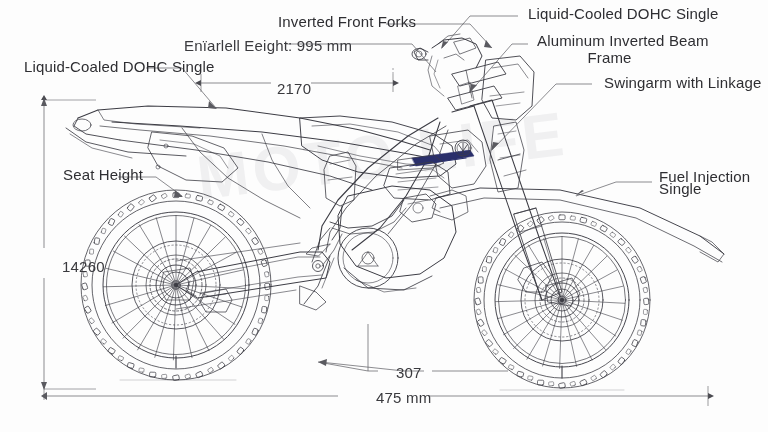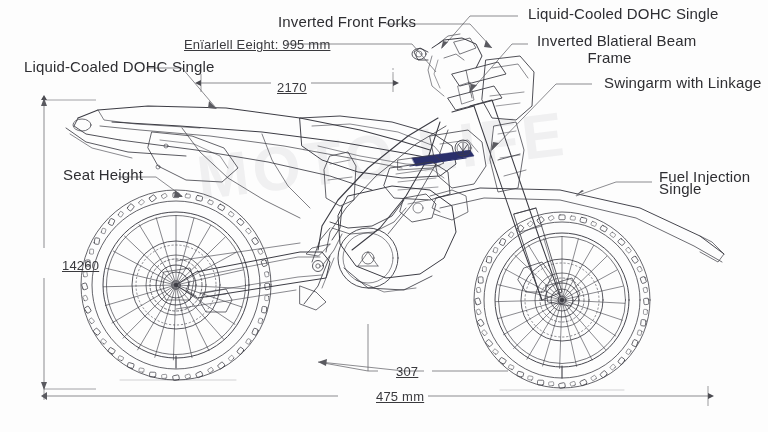--- a/index.html
+++ b/index.html
@@ -20,25 +20,24 @@
   .lbl{
     position:absolute;
     font-size:15px;
     color:#2e2e32;
     letter-spacing:.15px;
     white-space:pre;
     line-height:11.5px;
   }
   .dim{
     position:absolute;
-    font-size:13px;
+    font-size:15px;
     color:#3a3a3e;
     letter-spacing:.2px;
     white-space:pre;
-    text-decoration:underline;
   }
   .wm{
     position:absolute;
     font-size:62px;
     font-weight:bold;
     color:rgba(140,140,150,.11);
     letter-spacing:4px;
     transform:rotate(-7deg);
     font-family:"Liberation Sans", sans-serif;
     pointer-events:none;
@@ -471,21 +470,21 @@
       <path d="M424 371 L404 371" stroke-width="0.7"></path>
       <path d="M404 371 L320 362" stroke-width="0.7"></path>
       <path d="M327 359 L318 362 L326 366" fill="#5a5a60" stroke="none"></path>
     </g>
   </svg>
 
   <div class="lbl" style="left:278px;top:16px;">Inverted Front Forks</div>
 
   <div class="lbl" style="left:528px;top:8px;">Liquid-Cooled DOHC Single</div>
 
-  <div class="lbl" style="left:537px;top:35px;">Inverted Blatieral Beam</div>
+  <div class="lbl" style="left:537px;top:35px;">Aluminum Inverted Beam</div>
   <div class="lbl" style="left:537px;top:52px;width:145px;text-align:center;">Frame</div>
 
   <div class="lbl" style="left:604px;top:77px;">Swingarm with Linkage</div>
 
   <div class="lbl" style="left:24px;top:61px;">Liquid-Coaled DOHC Single</div>
 
   <div class="lbl" style="left:63px;top:169px;">Seat Height</div>
 
   <div class="lbl" style="left:659px;top:171px;">Fuel Injection</div>
   <div class="lbl" style="left:659px;top:183px;">Single</div>

